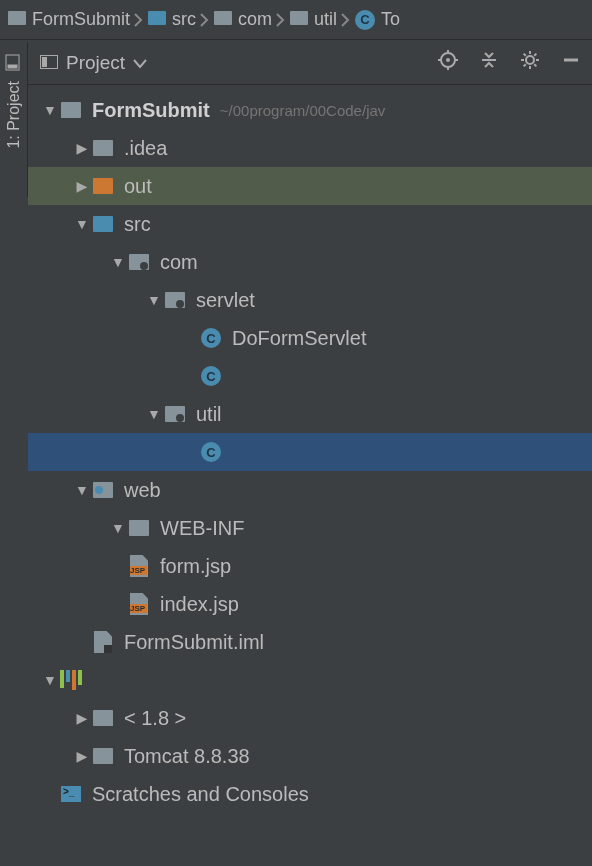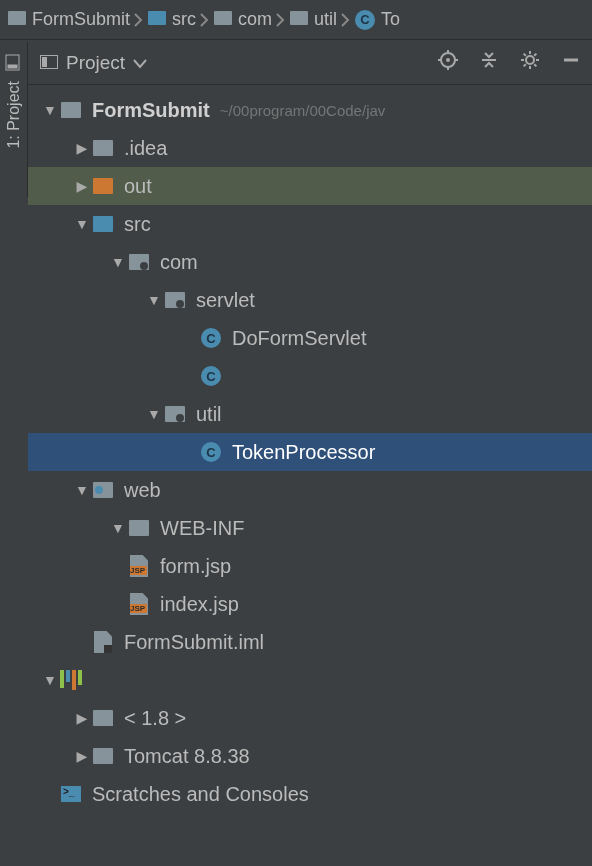--- a/index.html
+++ b/index.html
@@ -439,21 +439,20 @@
           </svg>
         </span>
       <span class="label">util</span>
     </div>
 
     <div class="tree-row indent-4 selected">
       <span class="arrow spacer">▶</span>
       <span class="icon">
           <span class="class-circle">C</span>
         </span>
-      <span class="label">TokenProcessor</span>
     </div>
 
     <div class="tree-row indent-1">
       <span class="arrow">▼</span>
       <span class="icon folder-icon">
           <svg width="20" height="16">
             <rect width="20" height="16" rx="1"></rect>
             <circle cx="6" cy="8" r="4" fill="#4a8bb0"></circle>
           </svg>
         </span>

